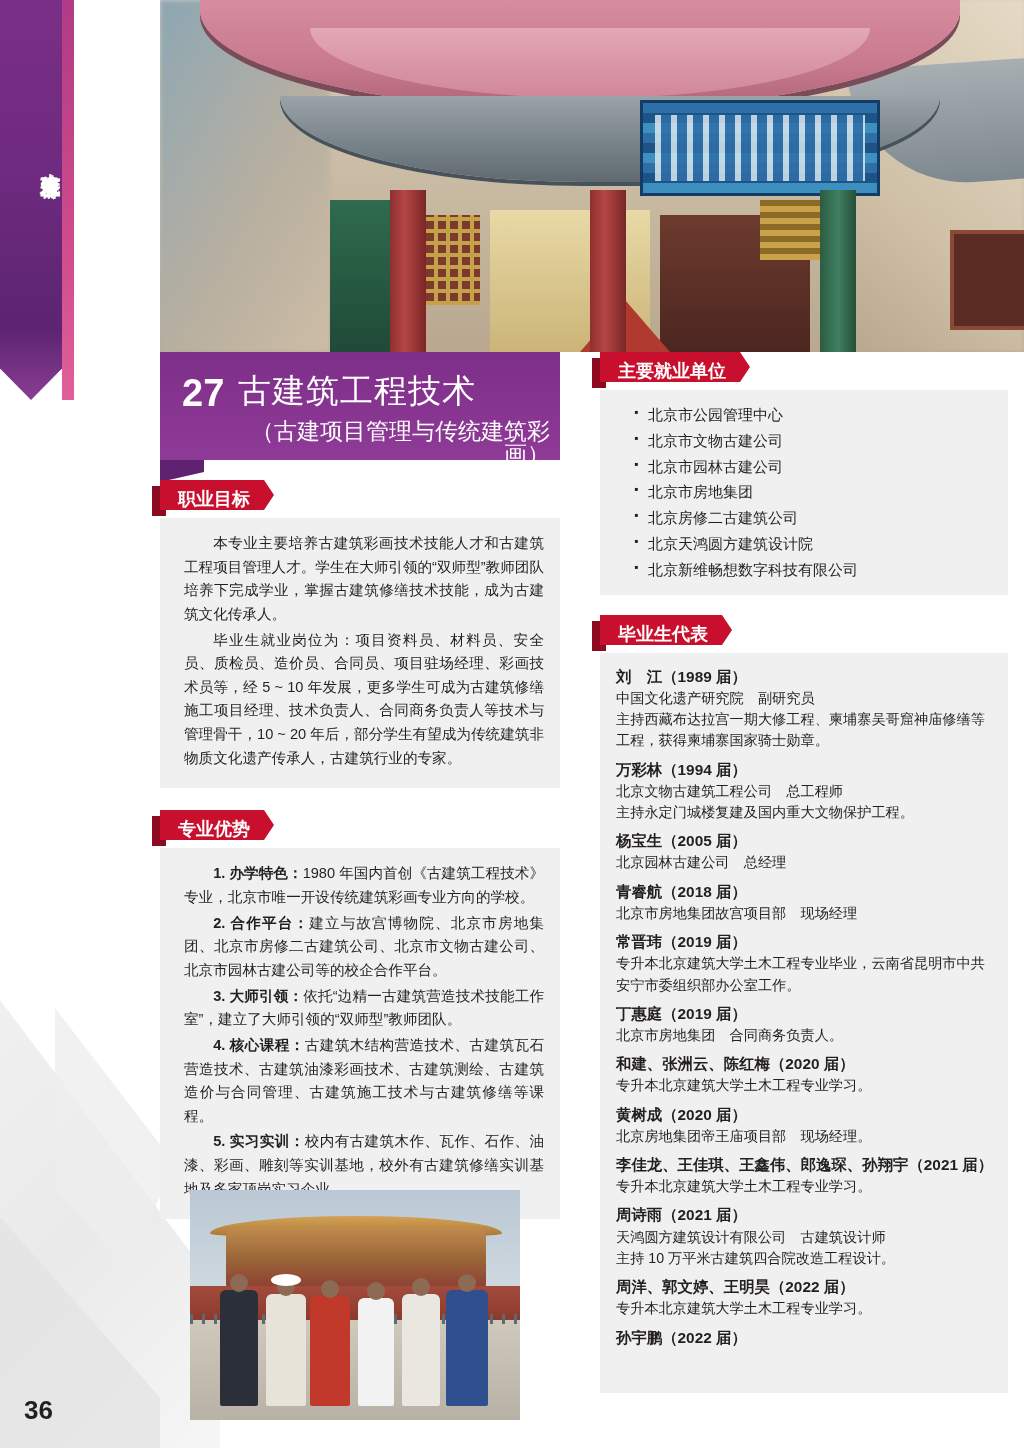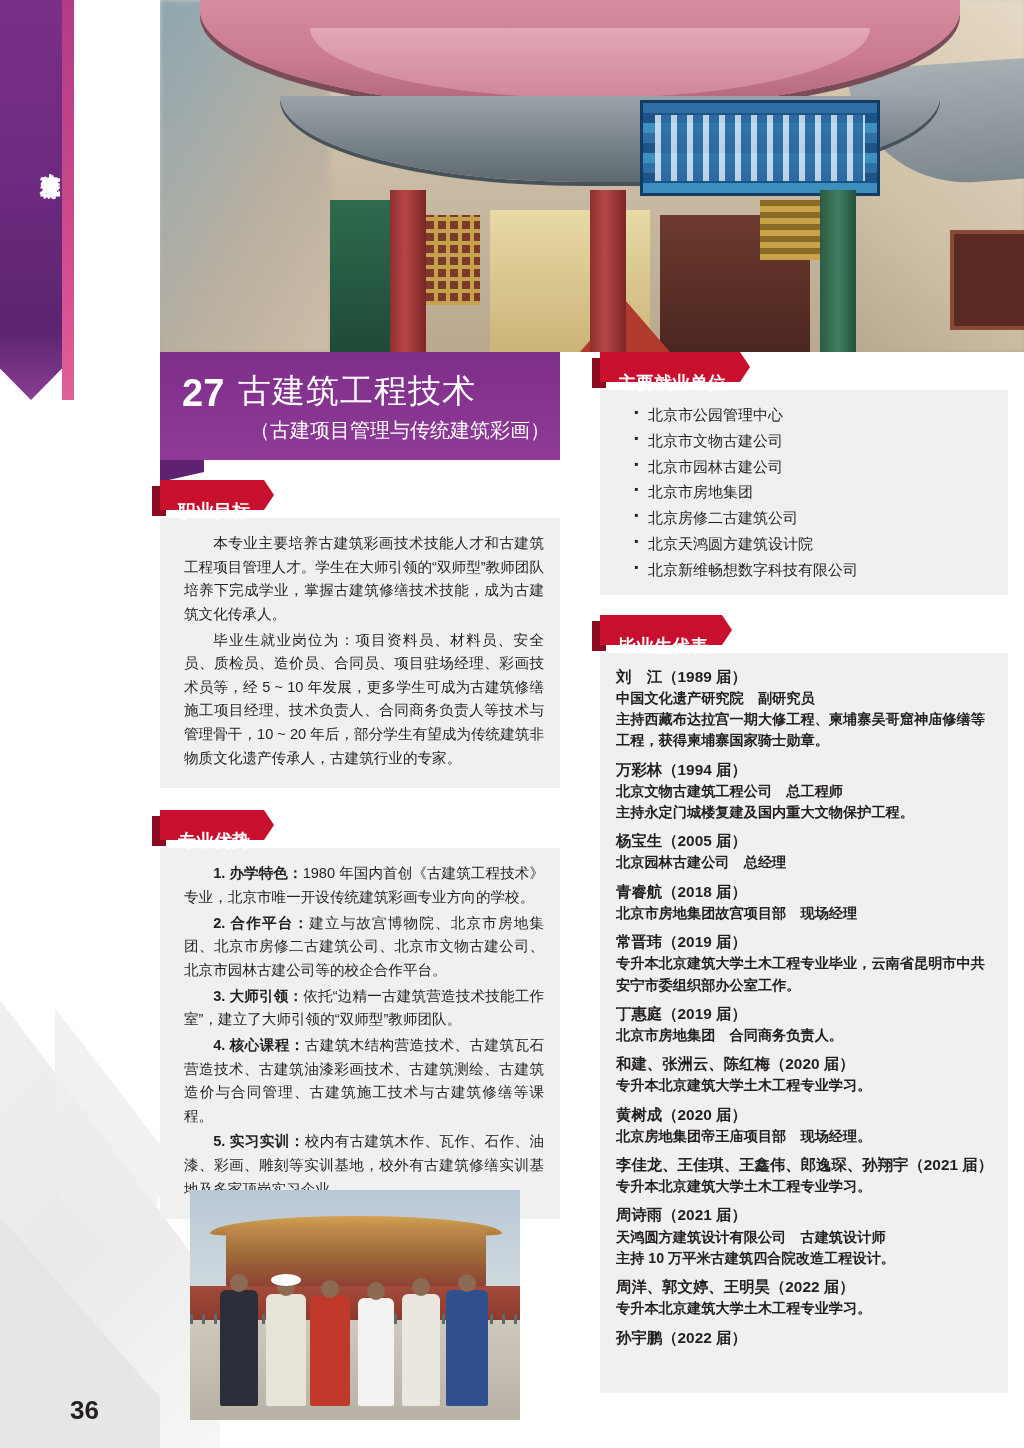--- a/index.html
+++ b/index.html
@@ -165,32 +165,32 @@
   .title-num {
     position:absolute; left:22px; top:22px;
     color:#fff; font-size:38px; font-weight:bold; line-height:1;
   }
   .title-main {
     position:absolute; left:78px; top:22px;
     color:#fff; font-size:33px; line-height:1; letter-spacing:1px;
   }
   .title-sub {
     position:absolute; left:60px; top:68px; width:330px;
-    color:#fff; font-size:20px; line-height:1;
+    color:#fff; font-size:23px; line-height:1;
   }
 
   
   .ribbon {
     position:relative; height:30px;
   }
   .ribbon .bar {
     position:absolute; left:0; top:0; height:30px;
     background:#c8102e; color:#fff;
     font-size:18px; font-weight:bold; line-height:30px;
-    padding:16px 14px 0 18px; white-space:nowrap;
+    padding:4px 14px 0 18px; white-space:nowrap;
   }
   .ribbon .bar::after {
     content:""; position:absolute; right:-10px; top:0;
     border-top:15px solid transparent; border-bottom:15px solid transparent;
     border-left:10px solid #c8102e;
   }
   .ribbon .tail {
     position:absolute; left:-8px; top:6px; width:14px; height:30px;
     background:#8e0a20; z-index:-1;
   }
@@ -250,27 +250,27 @@
 
   .grad-card {
     background:#f0f0f0; padding:12px 14px 14px 16px; margin-top:8px;
     min-height:740px;
   }
   .grad-entry { margin-bottom:6px; }
   .grad-name {
     font-size:15.4px; font-weight:bold; color:#231f20; line-height:1.5;
   }
   .grad-line {
-    font-size:14.2px; color:#231f20; line-height:1.5;font-weight:bold;
+    font-size:14.2px; color:#231f20; line-height:1.5;
   }
 
   
   .page-num {
     position:absolute; left:24px; bottom:22px; font-size:26px; color:#231f20;
-    font-weight:bold; z-index:7;margin-left:46px;
+    font-weight:bold; z-index:7;
   }
 </style>
 </head>
 <body>
 
 <div class="bg-corner"></div>
 <div class="bg-corner2"></div>
 <div class="bg-corner3"></div>
 
 <div class="side-tab">

